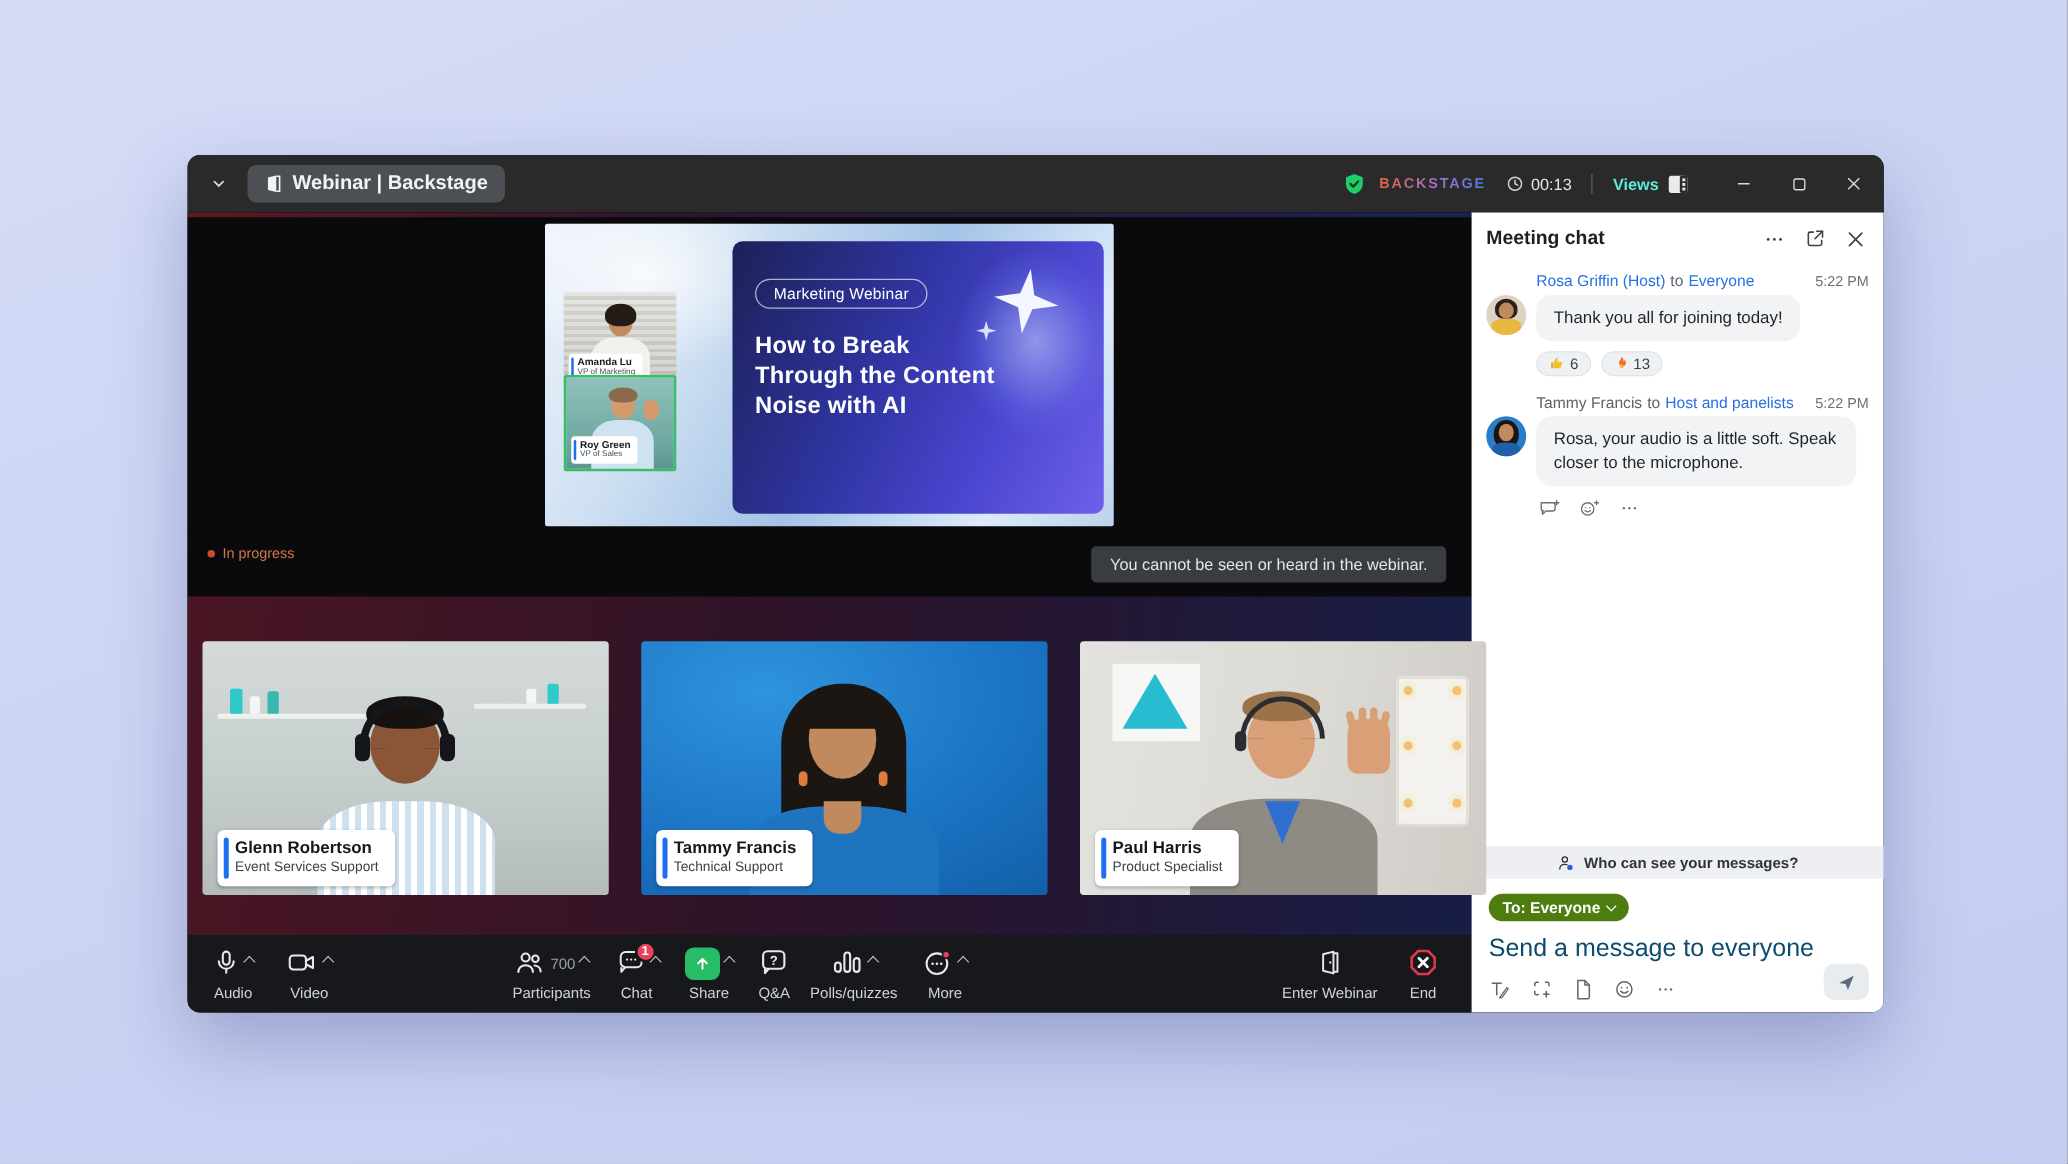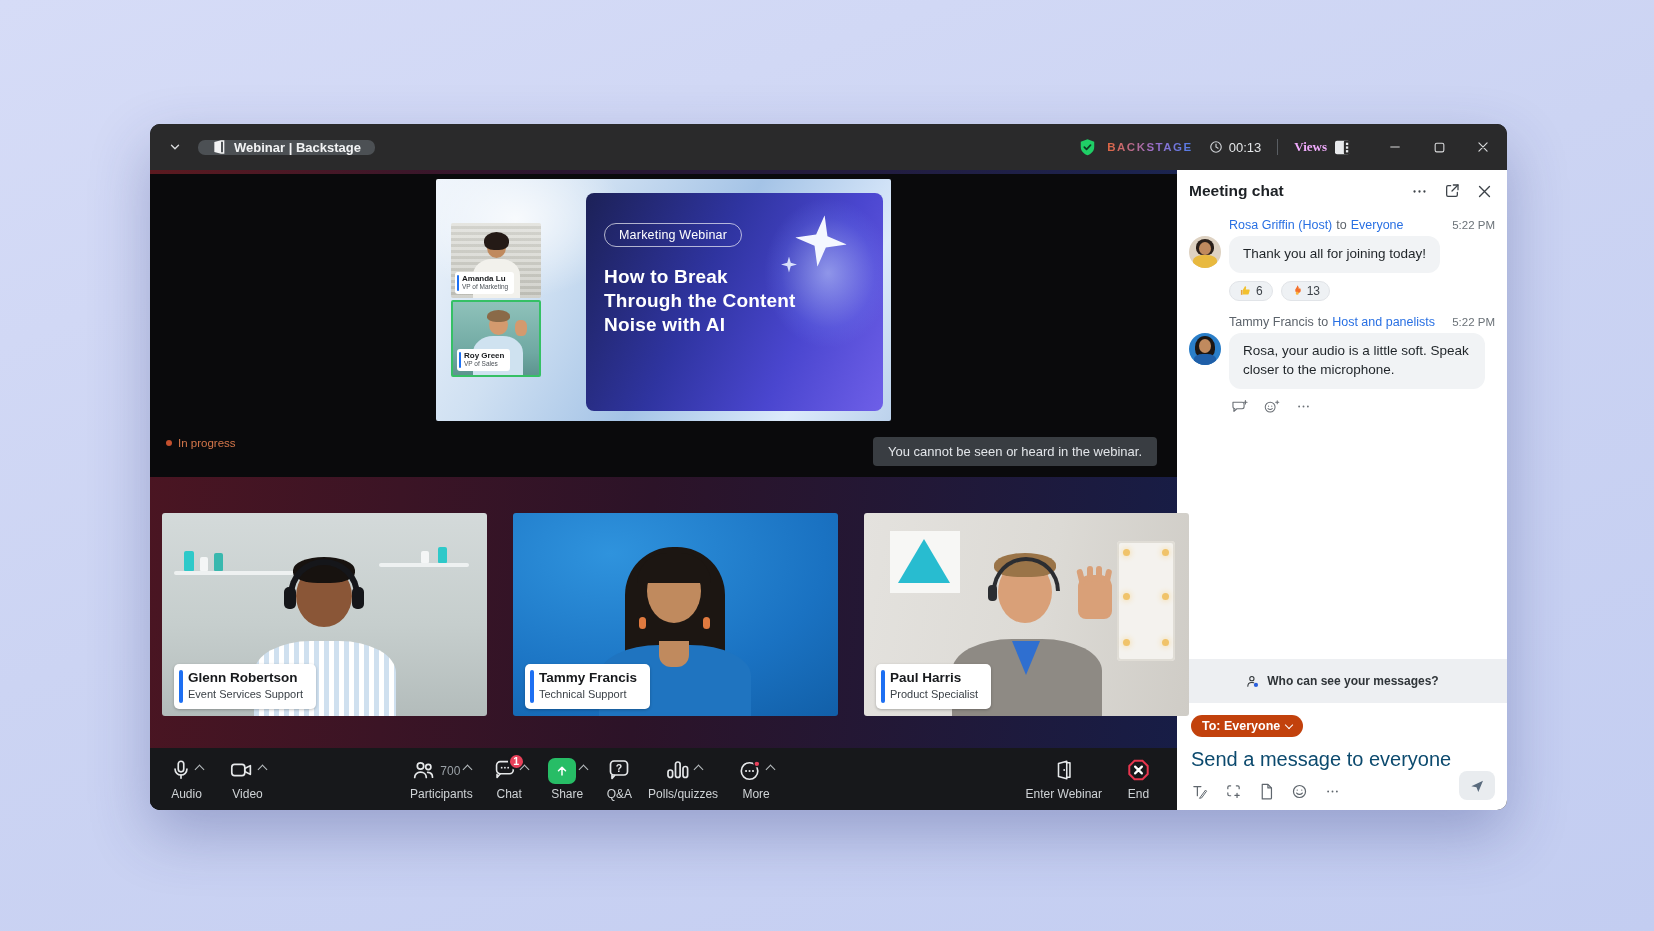--- a/index.html
+++ b/index.html
@@ -18,32 +18,32 @@
     border-radius:10px; overflow:hidden; display:flex; flex-direction:column;
     box-shadow: 0 24px 60px rgba(40,50,120,.30);
     background:#0b0b0d;
   }
   .titlebar {
     height:46px; background:#2a2a2b; display:flex; align-items:center;
     padding:0 16px 0 14px; flex:0 0 auto; color:#e8eaec;
   }
   .tb-chevron { width:22px; height:22px; display:flex; align-items:center; justify-content:center; margin-right:12px; cursor:pointer;}
   .tab {
-    background:#4c5054; border-radius:7px; height:15px; display:flex; align-items:center;
-    padding:0 14px; gap:8px; font-size:13px; font-weight:700; color:#f2f3f4;justify-content:flex-end;
+    background:#4c5054; border-radius:7px; height:30px; display:flex; align-items:center;
+    padding:0 14px; gap:8px; font-size:16px; font-weight:700; color:#f2f3f4;justify-content:flex-end;
   }
   .tb-right { margin-left:auto; display:flex; align-items:center; gap:10px; }
   .backstage-text {
     font-size:11.5px; font-weight:800; letter-spacing:1.5px;
     background: linear-gradient(90deg,#e0663f 0%, #9a6ecb 55%, #4f7de8 100%);
     -webkit-background-clip:text; background-clip:text; color:transparent;
   }
   .timer { display:flex; align-items:center; gap:6px; font-size:13px; color:#e4e6e8; margin-left:6px;}
   .tb-div { width:1px; height:16px; background:#5a5e63; margin:0 6px; }
-  .views { display:flex; align-items:center; gap:7px; font-size:13px; font-weight:700; color:#f0abfc; cursor:pointer;font-family:Liberation Serif, serif;}
+  .views { display:flex; align-items:center; gap:7px; font-size:13px; font-weight:700; color:#5eead4; cursor:pointer;}
   .win-controls { display:flex; align-items:center; gap:28px; margin-left:26px; }
   .win-btn { width:16px; height:16px; display:flex; align-items:center; justify-content:center; cursor:pointer; }
 
   .win-body { flex:1; display:flex; min-height:0; }
 
   
   .main-area { width:1027px; display:flex; flex-direction:column; background:#0b0b0d; position:relative; }
   .accent-strip { height:4px; background:linear-gradient(90deg,#5c1a20 0%, #2a1530 40%, #1b2450 100%); }
   .stage-area { height:251px; display:flex; align-items:center; justify-content:center; background:#0a0a0c; }
 
@@ -61,21 +61,21 @@
     color:#fff; font-size:12.5px; padding:4px 14px; letter-spacing:.2px;}
   .headline { position:absolute; left:18px; top:72px; color:#ffffff; font-size:19px; font-weight:700;
     line-height:1.28; white-space:pre-line; letter-spacing:.2px;}
   .sparkle { position:absolute; right:36px; top:22px; width:52px; height:52px; background:#f4f7ff;
     clip-path: polygon(50% 0%, 61% 39%, 100% 50%, 61% 61%, 50% 100%, 39% 61%, 0% 50%, 39% 39%);
     filter: drop-shadow(0 2px 6px rgba(120,130,255,.8)); transform:rotate(8deg);}
   .sparkle-sm { position:absolute; right:86px; top:64px; width:16px; height:16px; background:#e8efff; opacity:.9;
     clip-path: polygon(50% 0%, 61% 39%, 100% 50%, 61% 61%, 50% 100%, 39% 61%, 0% 50%, 39% 39%); }
 
   .slide-vid { position:absolute; left:15px; width:90px; overflow:hidden; border-radius:2px;}
-  .slide-vid.amanda { top:44px; height:75px; background:linear-gradient(180deg,#dcdcd6 0%, #cfcfc8 60%, #c2c2ba 100%); }
+  .slide-vid.amanda { top:55px; height:75px; background:linear-gradient(180deg,#dcdcd6 0%, #cfcfc8 60%, #c2c2ba 100%); }
   .slide-vid.amanda .blinds { position:absolute; inset:0;
      background: repeating-linear-gradient(180deg, rgba(255,255,255,.5) 0 3px, rgba(120,120,115,.18) 3px 6px); opacity:.5;}
   .slide-vid.roy { top:121px; height:77px; background:linear-gradient(180deg,#8fc2ba 0%, #6fa8a2 70%, #5d948f 100%); border:2px solid #35c065; }
   .mini-tag { position:absolute; left:4px; bottom:4px; background:#ffffff; border-radius:3px; padding:2px 6px 3px 7px; line-height:1.15; }
   .mini-tag:before { content:""; position:absolute; left:2px; top:3px; bottom:3px; width:2px; background:#1d6ff2; border-radius:2px;}
   .mini-name { font-size:8px; font-weight:700; color:#17191c; }
   .mini-role { font-size:6.5px; color:#4a5056; }
 
   
   .p-wrap { position:absolute; inset:0; overflow:hidden; }
@@ -147,24 +147,24 @@
   .msg-row { display:flex; align-items:flex-start; gap:8px;}
   .avatar { width:32px; height:32px; border-radius:50%; overflow:hidden; position:relative; flex:0 0 auto;}
   .bubble { background:#f1f3f5; border-radius:12px; padding:9px 14px; font-size:13.5px; color:#1f2428; line-height:1.4; max-width:256px;}
   .reactions { display:flex; gap:8px; margin:8px 0 0 40px;}
   .reaction { display:flex; align-items:center; gap:4px; background:#eef1f4; border:1px solid #e1e4e8;
     border-radius:11px; padding:2px 9px; font-size:12px; color:#3c4248; cursor:pointer;}
   .msg-actions { display:flex; gap:16px; margin:10px 0 0 42px; color:#6b7076;}
   .msg-actions .hicon { color:#6b7076; }
 
   .chat-footer { flex:0 0 auto; }
-  .who-bar { height:44px; background:#edeff2; display:flex; align-items:center; justify-content:center; gap:7px;
+  .who-bar { height:26px; background:#edeff2; display:flex; align-items:center; justify-content:center; gap:7px;
     font-size:12px; font-weight:600; color:#2f3438;}
   .compose { position:relative; padding:12px 14px 10px 14px; height:107px;}
-  .to-chip { display:inline-flex; align-items:center; gap:6px; background:#c2410c; color:#fff; border-radius:14px;
+  .to-chip { display:inline-flex; align-items:center; gap:6px; background:#4d7c0f; color:#fff; border-radius:14px;
     font-size:12.5px; font-weight:600; padding:4px 11px; cursor:pointer;}
   .chev-dn-w { width:6px; height:6px; border-bottom:1.6px solid #fff; border-right:1.6px solid #fff; transform:rotate(45deg); margin-top:-3px;}
   .compose-input { margin-top:11px; font-size:20px; color:#0c4a6e; }
   .compose-icons { position:absolute; left:14px; bottom:10px; display:flex; align-items:center; gap:17px; color:#5f666d;}
   .send-btn { position:absolute; right:12px; bottom:10px; width:36px; height:29px; background:#e9ecef; border-radius:8px;
     display:flex; align-items:center; justify-content:center; cursor:pointer;}
 </style>
 </head>
 <body>
 

